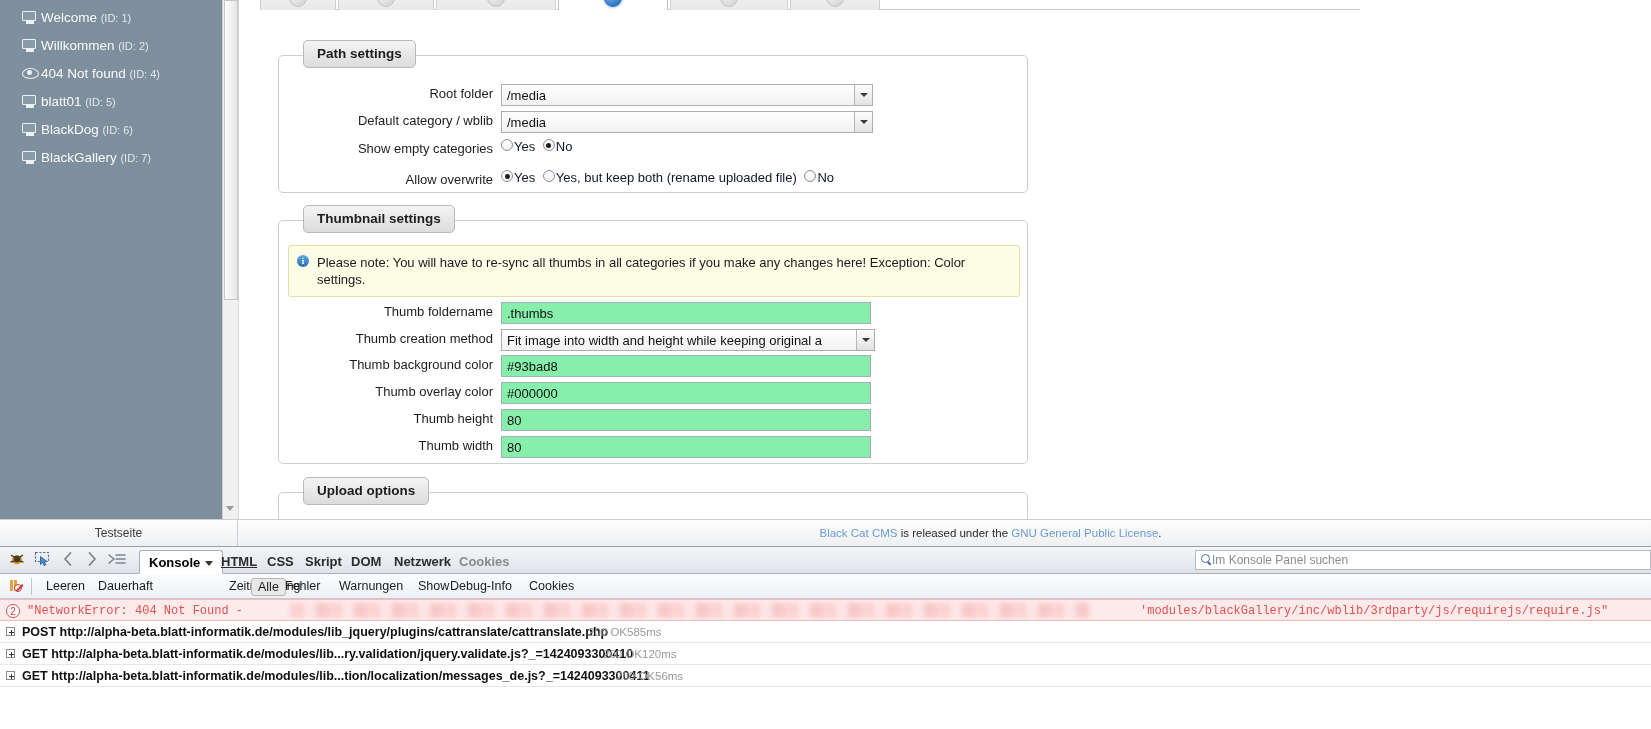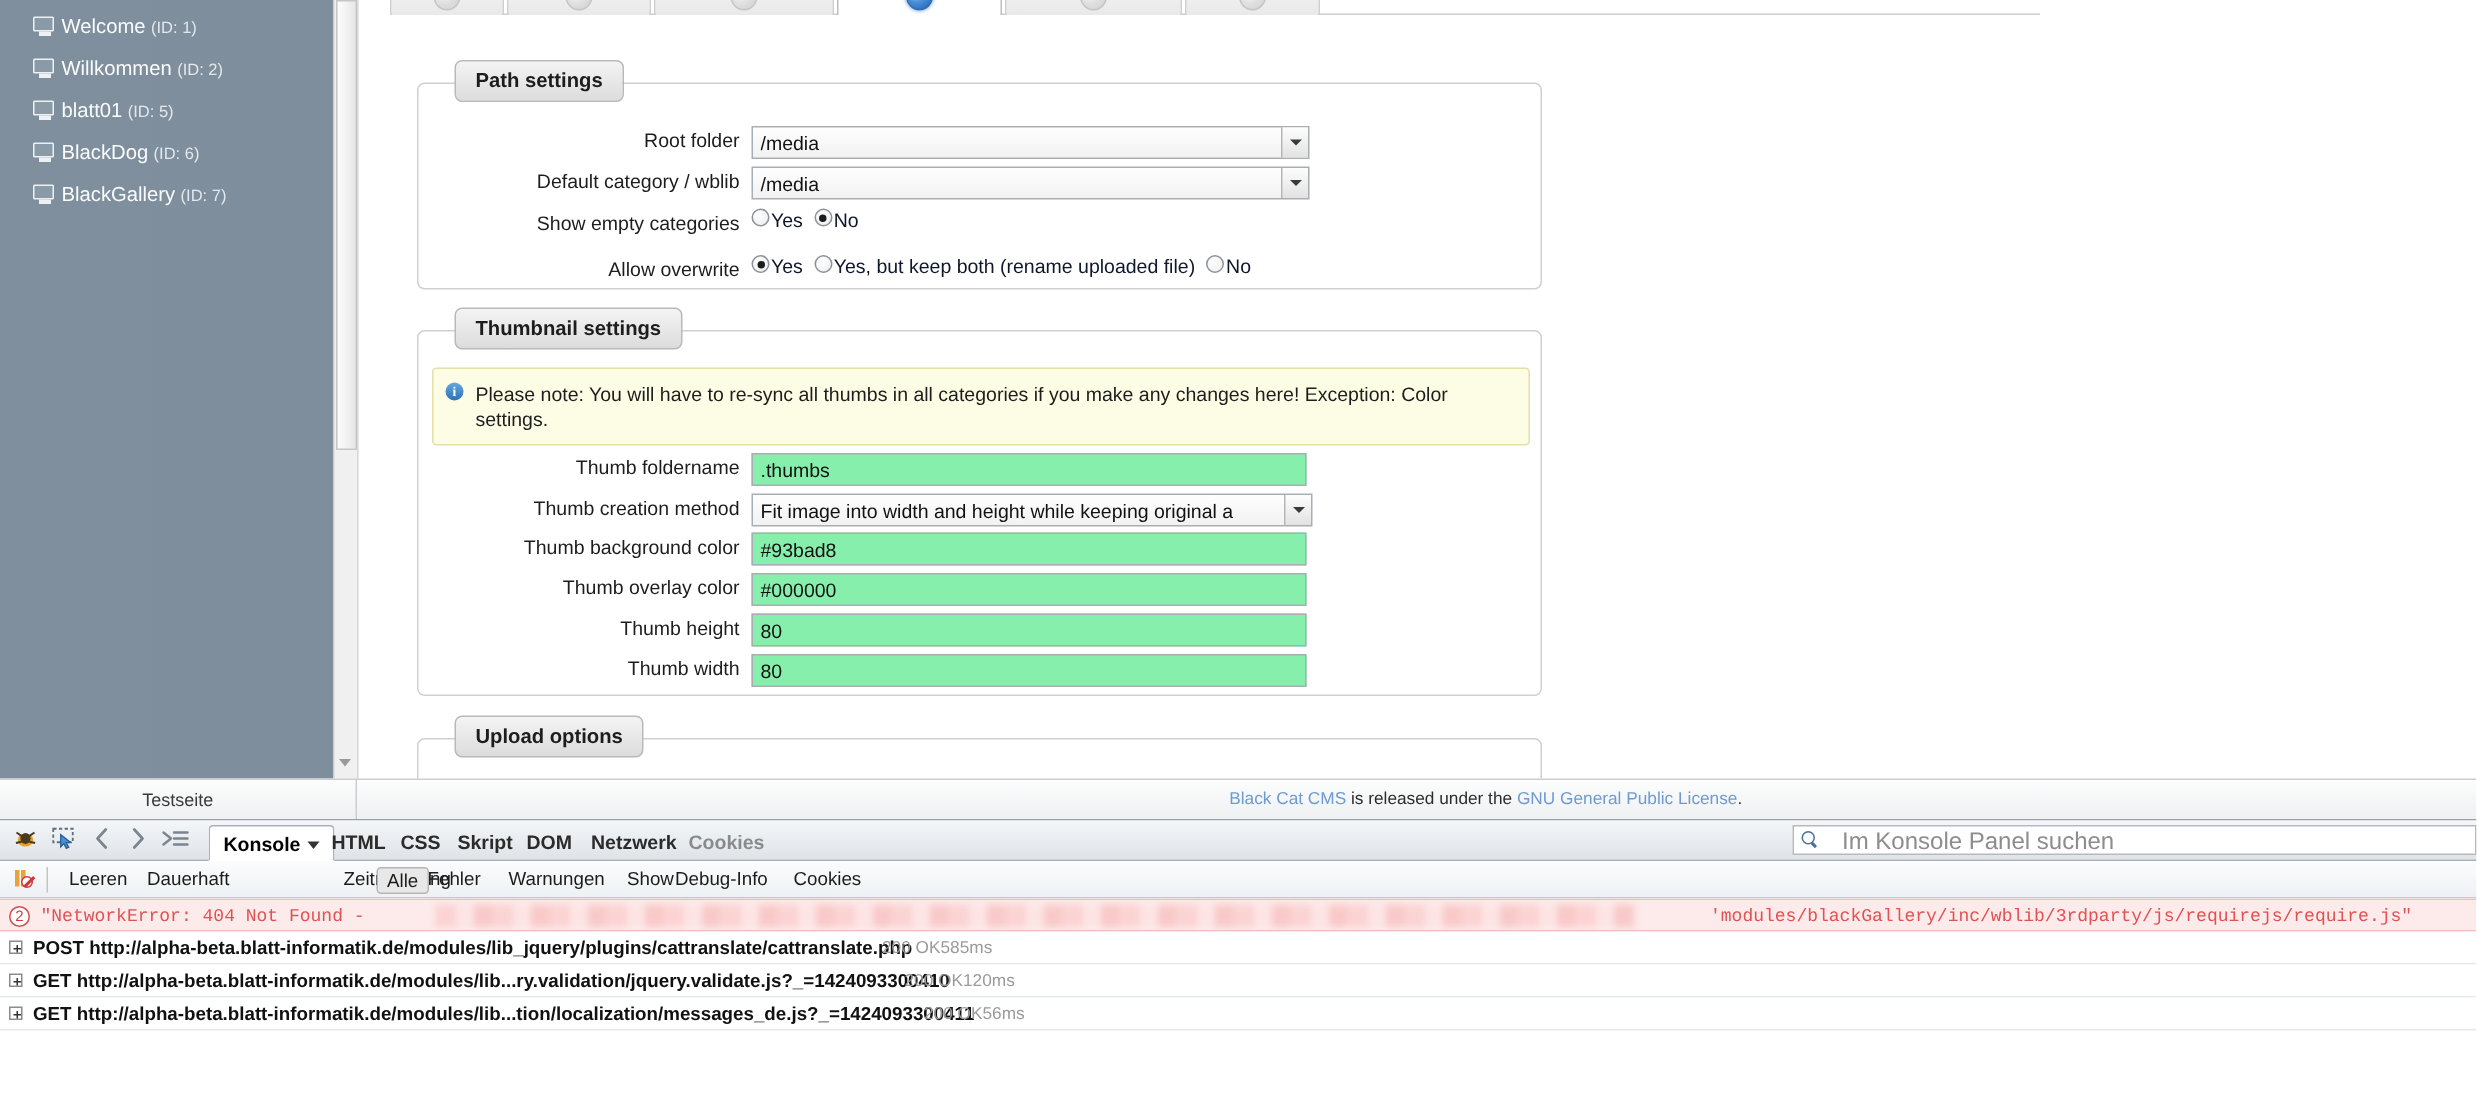--- a/index.html
+++ b/index.html
@@ -263,22 +263,22 @@
   #fb-search .mag::before {
     content:''; position:absolute; left:0; top:0;
     width: 7px; height: 7px; border: 1.5px solid #4a6e99; border-radius: 50%;
   }
   #fb-search .mag::after {
     content:''; position:absolute; left: 7px; top: 7px;
     width: 4px; height: 1.5px; background: #4a6e99;
     transform: rotate(45deg); transform-origin: left center;
   }
   #fb-search .ph {
-    position: absolute; left: 32px; top: 2px;
-    font-size: 16px; color: #8d8d8d;
+    position: absolute; left: 16px; top: 2px;
+    font-size: 12px; color: #8d8d8d;
   }
 
   #fb-subbar {
     position: absolute; left: 0; top: 27px; width: 1651px; height: 25px;
     background: linear-gradient(to bottom,#fbfcfd 0%,#eef1f4 100%);
     border-bottom: 1px solid #c2c8ce;
   }
   .sub-btn {
     position: absolute; top: 4px; height: 18px; line-height: 17px;
     padding: 0 6px; font-size: 12.5px; color: #1c1c1c; white-space: nowrap;
@@ -379,20 +379,27 @@
           </span>
         <span class="lbl">Welcome</span>
         <span class="idtxt">(ID: 1)</span>
       </div>
       <div class="side-item">
         <span class="ico">
             <span class="mon"></span>
           </span>
         <span class="lbl">Willkommen</span>
         <span class="idtxt">(ID: 2)</span>
+      </div>
+      <div class="side-item">
+        <span class="ico">
+            <span class="eye"></span>
+          </span>
+        <span class="lbl">404 Not found</span>
+        <span class="idtxt">(ID: 4)</span>
       </div>
       <div class="side-item">
         <span class="ico">
             <span class="mon"></span>
           </span>
         <span class="lbl">blatt01</span>
         <span class="idtxt">(ID: 5)</span>
       </div>
       <div class="side-item">
         <span class="ico">
@@ -571,21 +578,21 @@
           </svg>
       </span>
       <span class="fb-icon" style="left:108px;top:4px;">
         <svg width="18" height="16" viewBox="0 0 18 16">
           <path d="M1 4 L6 8 L1 12" fill="none" stroke="#7b8590" stroke-width="1.6" stroke-linecap="round" stroke-linejoin="round"></path>
           <path d="M8 4 H17 M8 8 H17 M8 12 H17" stroke="#7b8590" stroke-width="1.6" stroke-linecap="round"></path>
         </svg>
       </span>
 
       <span class="fb-tab active" style="left:139px;"><span>Konsole</span><span class="caret-dn"></span></span>
-      <span class="fb-tab inactive" style="left:212px;"><span>HTML</span></span>
+      <span class="fb-tab inactive" style="left:212px;text-decoration:underline;"><span>HTML</span></span>
       <span class="fb-tab inactive" style="left:258px;"><span>CSS</span></span>
       <span class="fb-tab inactive" style="left:296px;"><span>Skript</span></span>
       <span class="fb-tab inactive" style="left:342px;"><span>DOM</span></span>
       <span class="fb-tab inactive" style="left:385px;"><span>Netzwerk</span></span>
       <span class="fb-tab dim" style="left:450px;"><span>Cookies</span></span>
 
       <span id="fb-search">
         <span class="mag"></span>
         <span class="ph">Im Konsole Panel suchen</span>
       </span>

